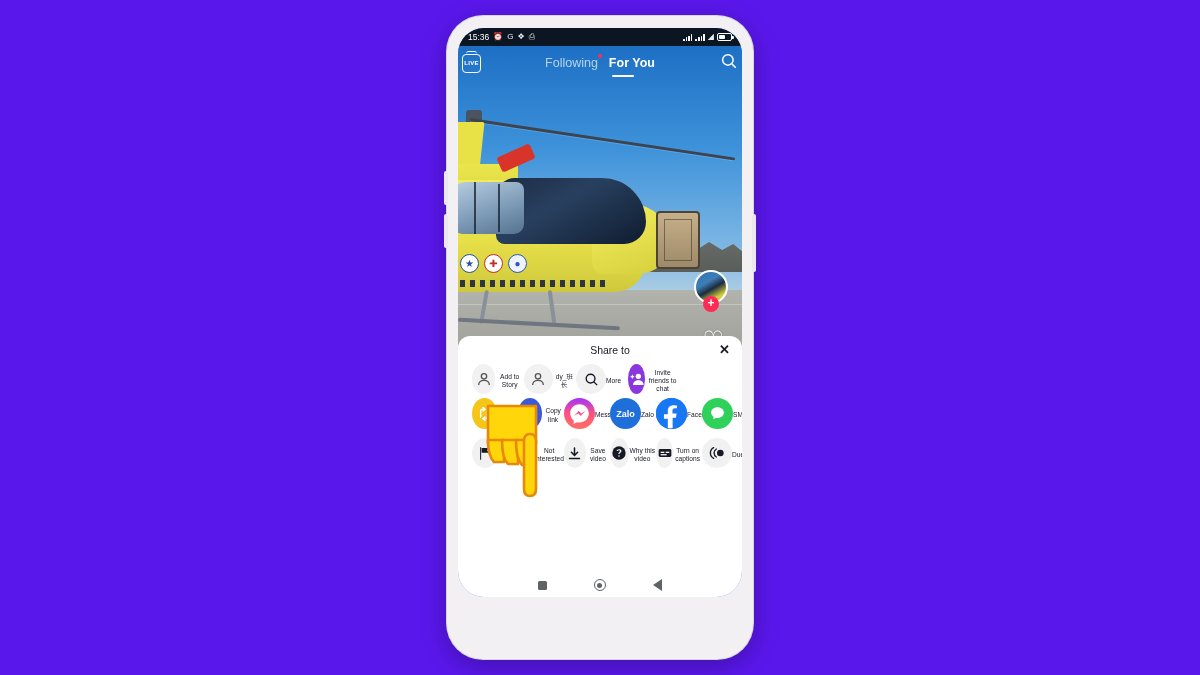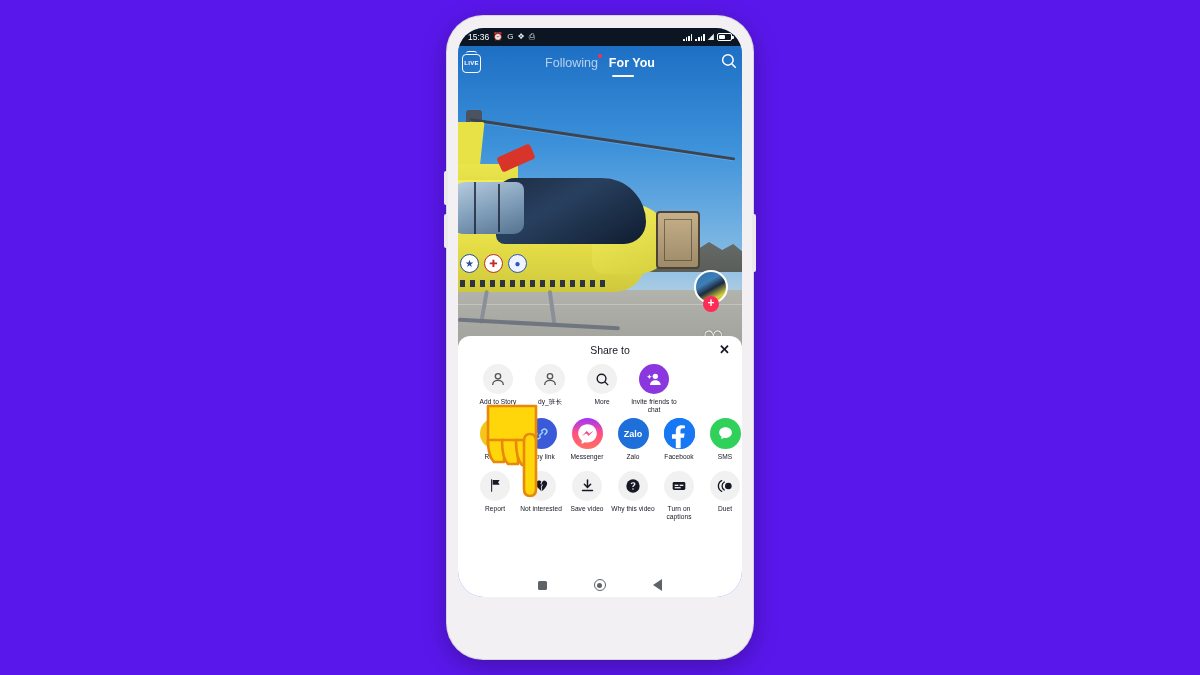--- a/index.html
+++ b/index.html
@@ -226,21 +226,21 @@
   }
   #sheet-title { font-size:10.5px; color:#161823; font-weight:400;margin-left:20px; }
   #close-btn {
     position:absolute; right:12px; top:7px;
     font-size:13px; color:#161823; line-height:1; font-weight:600;
   }
   .share-row { display:flex; padding:0 8px; }
   #row-apps { gap:0; justify-content:flex-start; padding-left:14px; }
   #row-social, #row-actions { justify-content:space-between; padding:0 14px; }
   .share-item {
-    display:flex; flex-direction:column; align-items:center;
+    display:flex; flex-direction:row; align-items:center;
     width:46px; flex:0 0 auto;
   }
   #row-apps .share-item { width:52px; }
   .item-circle {
     width:30px; height:30px; border-radius:50%;
     display:flex; align-items:center; justify-content:center;
     font-size:14px; color:#161823; position:relative;
   }
   .item-label {
     margin-top:4px; font-size:6.6px; color:#161823;

